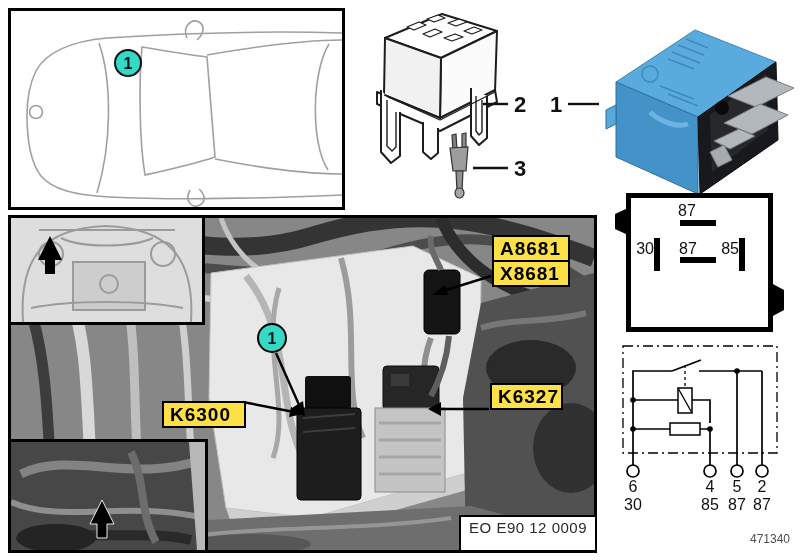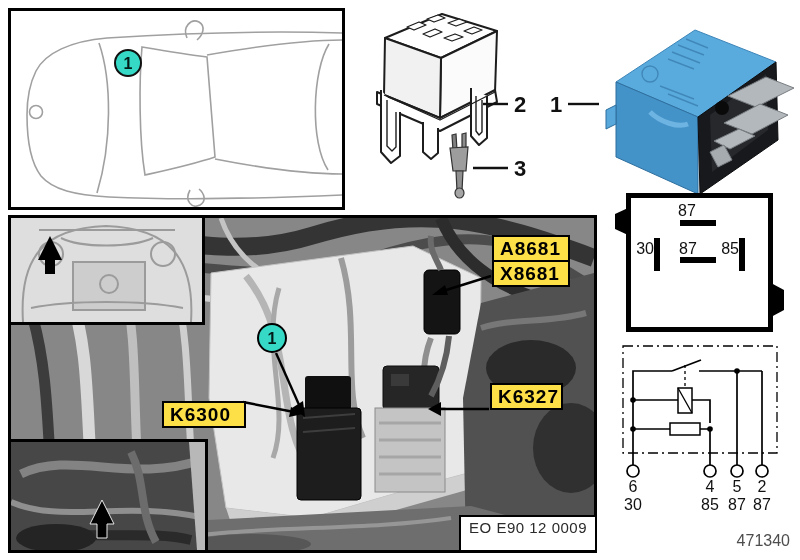--- a/index.html
+++ b/index.html
@@ -21,21 +21,21 @@
   
   .label-box{position:absolute;}
   .label-row{border:2px solid #000;background:#fde047;color:#000;font-weight:700;
              font-size:19px;letter-spacing:1px;line-height:22px;height:22px;
              padding:1px 4px 0 6px;white-space:nowrap;}
   .label-row + .label-row{margin-top:-2px;}
 
   #stamp-box{position:absolute;right:-3px;bottom:-2px;border:2px solid #000;background:#fff;
              color:#2b2b2b;font-size:15px;letter-spacing:0.5px;padding:2px 8px 14px 8px;}
 
-  #part-number{left:700px;top:532px;width:90px;text-align:right;color:#4d4d4d;font-size:16px;}
+  #part-number{left:700px;top:532px;width:90px;text-align:right;color:#4d4d4d;font-size:12px;}
 
   text{font-family:"Liberation Sans",sans-serif;}
   .callout-num{font-size:22px;font-weight:700;fill:#111;}
   .marker-num{font-size:16px;font-weight:700;fill:#031b18;}
   .pinlbl{font-size:16px;fill:#111;}
 </style>
 </head>
 <body>
 
 <div id="stage">

